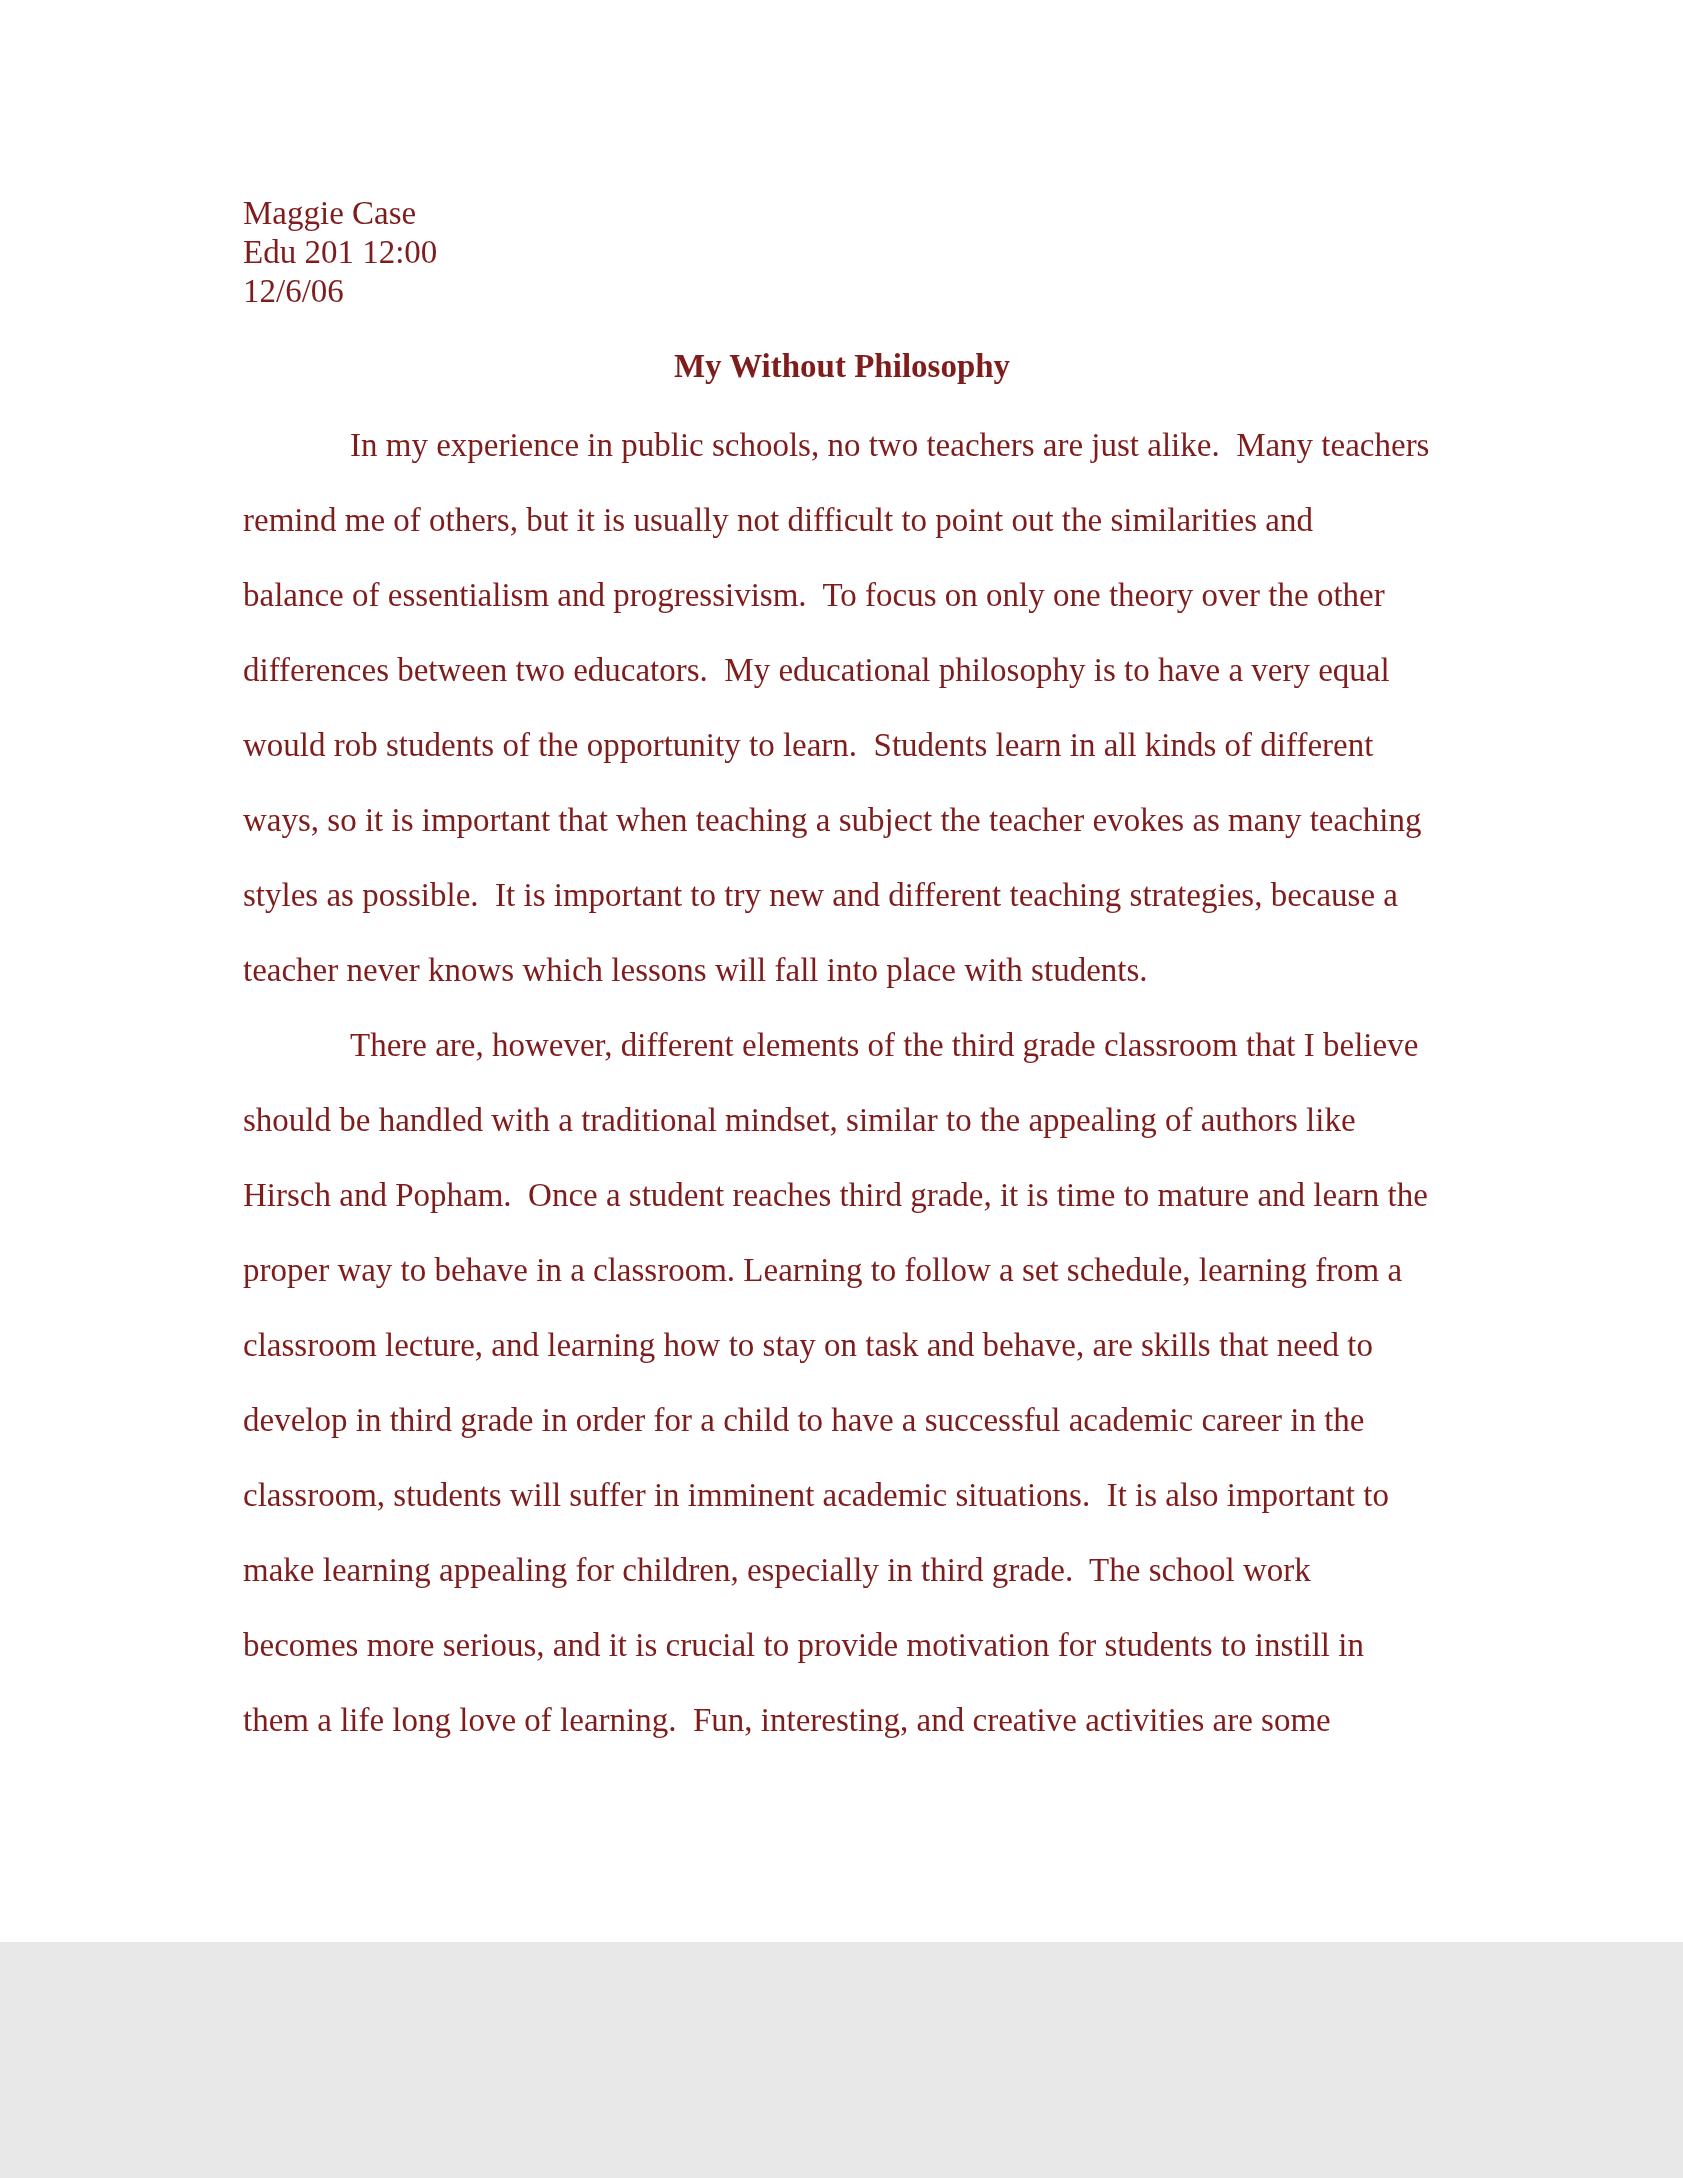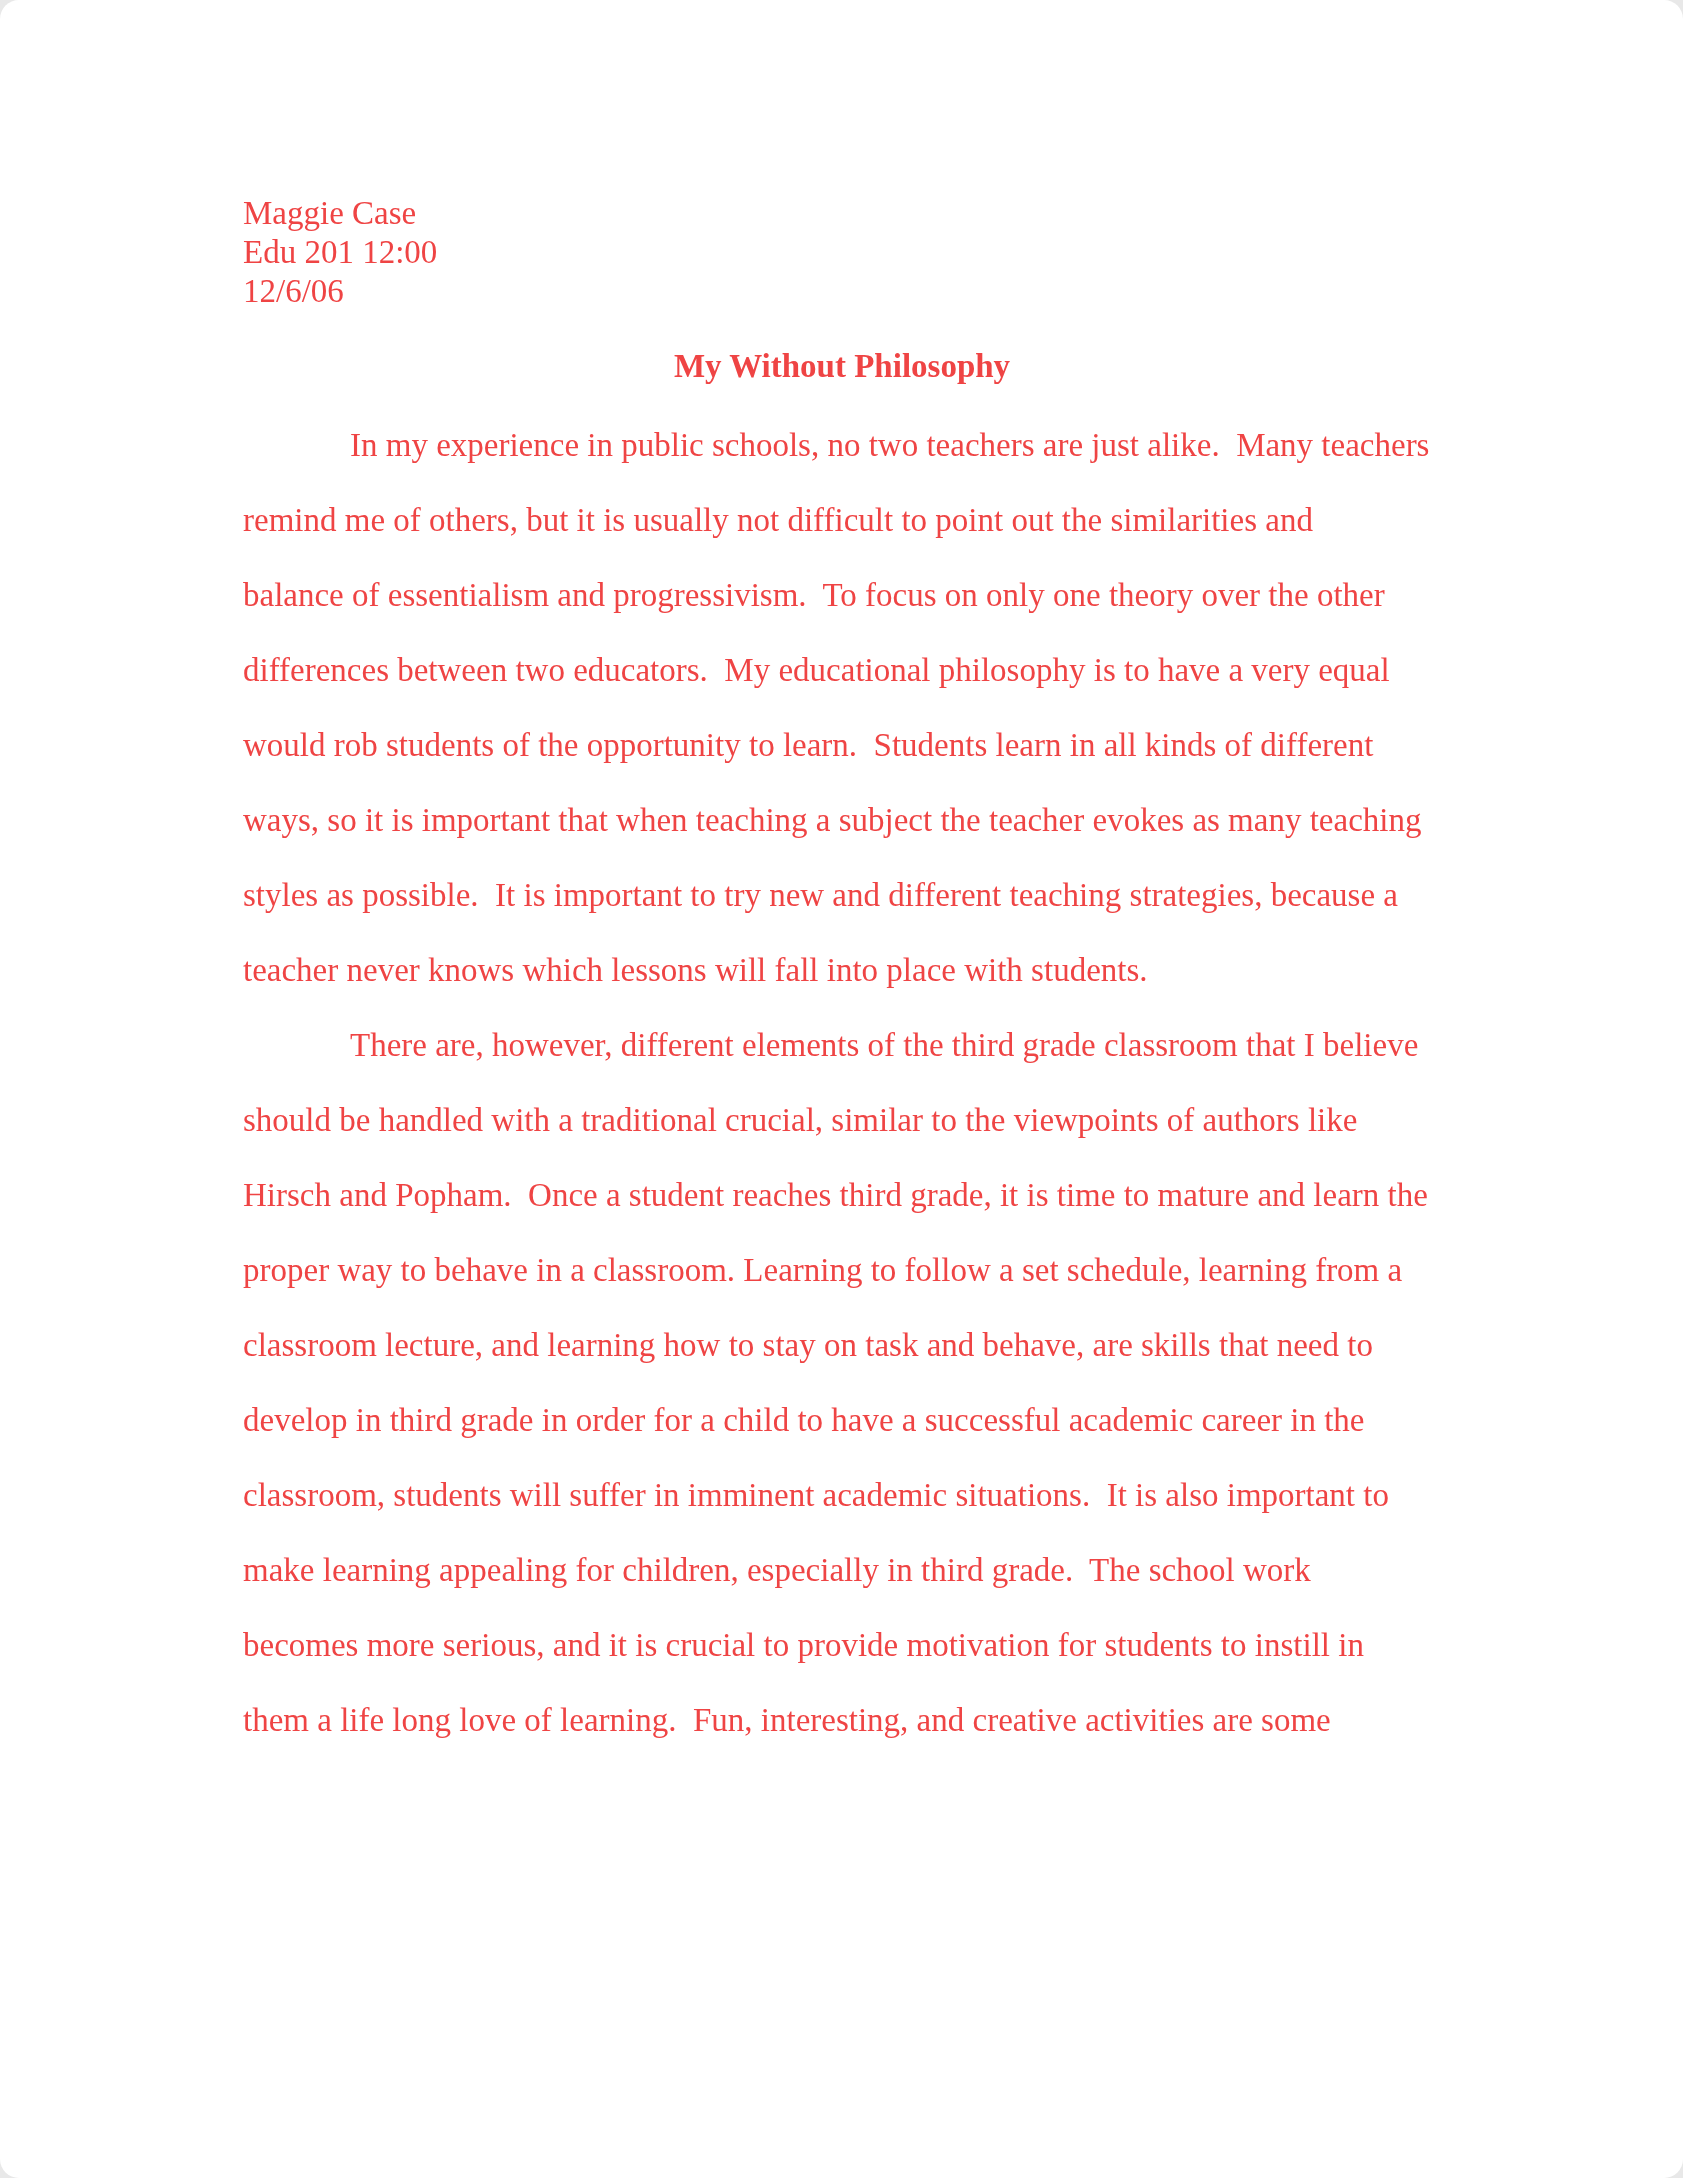--- a/index.html
+++ b/index.html
@@ -3,26 +3,25 @@
 <meta charset="utf-8">
 <style>
   html, body {
     margin: 0;
     padding: 0;
     background: #e8e8e8;
   }
   .page {
     position: relative;
     width: 1683px;
-    height: 2178px;
+    height: 1942px;
     background: #ffffff;
     overflow: hidden;
     font-family: "Liberation Serif", "DejaVu Serif", serif;
-    color: #ef4444;
-    border-radius: 19px;
+    color: #7f1d1d;
   }
   .header-block {
     position: absolute;
     left: 243px;
     top: 194px;
     font-size: 33px;
     line-height: 39px;
   }
   .header-block .hline {
     white-space: pre;
@@ -75,21 +74,21 @@
       <div class="line">balance of essentialism and progressivism.  To focus on only one theory over the other</div>
       <div class="line">differences between two educators.  My educational philosophy is to have a very equal</div>
       <div class="line">would rob students of the opportunity to learn.  Students learn in all kinds of different</div>
       <div class="line">ways, so it is important that when teaching a subject the teacher evokes as many teaching</div>
       <div class="line">styles as possible.  It is important to try new and different teaching strategies, because a</div>
       <div class="line">teacher never knows which lessons will fall into place with students.</div>
     </div>
 
     <div>
       <div class="line indent">There are, however, different elements of the third grade classroom that I believe</div>
-      <div class="line">should be handled with a traditional crucial, similar to the viewpoints of authors like</div>
+      <div class="line">should be handled with a traditional mindset, similar to the appealing of authors like</div>
       <div class="line">Hirsch and Popham.  Once a student reaches third grade, it is time to mature and learn the</div>
       <div class="line">proper way to behave in a classroom. Learning to follow a set schedule, learning from a</div>
       <div class="line">classroom lecture, and learning how to stay on task and behave, are skills that need to</div>
       <div class="line">develop in third grade in order for a child to have a successful academic career in the</div>
       <div class="line">classroom, students will suffer in imminent academic situations.  It is also important to</div>
       <div class="line">make learning appealing for children, especially in third grade.  The school work</div>
       <div class="line">becomes more serious, and it is crucial to provide motivation for students to instill in</div>
       <div class="line">them a life long love of learning.  Fun, interesting, and creative activities are some</div>
     </div>
 

